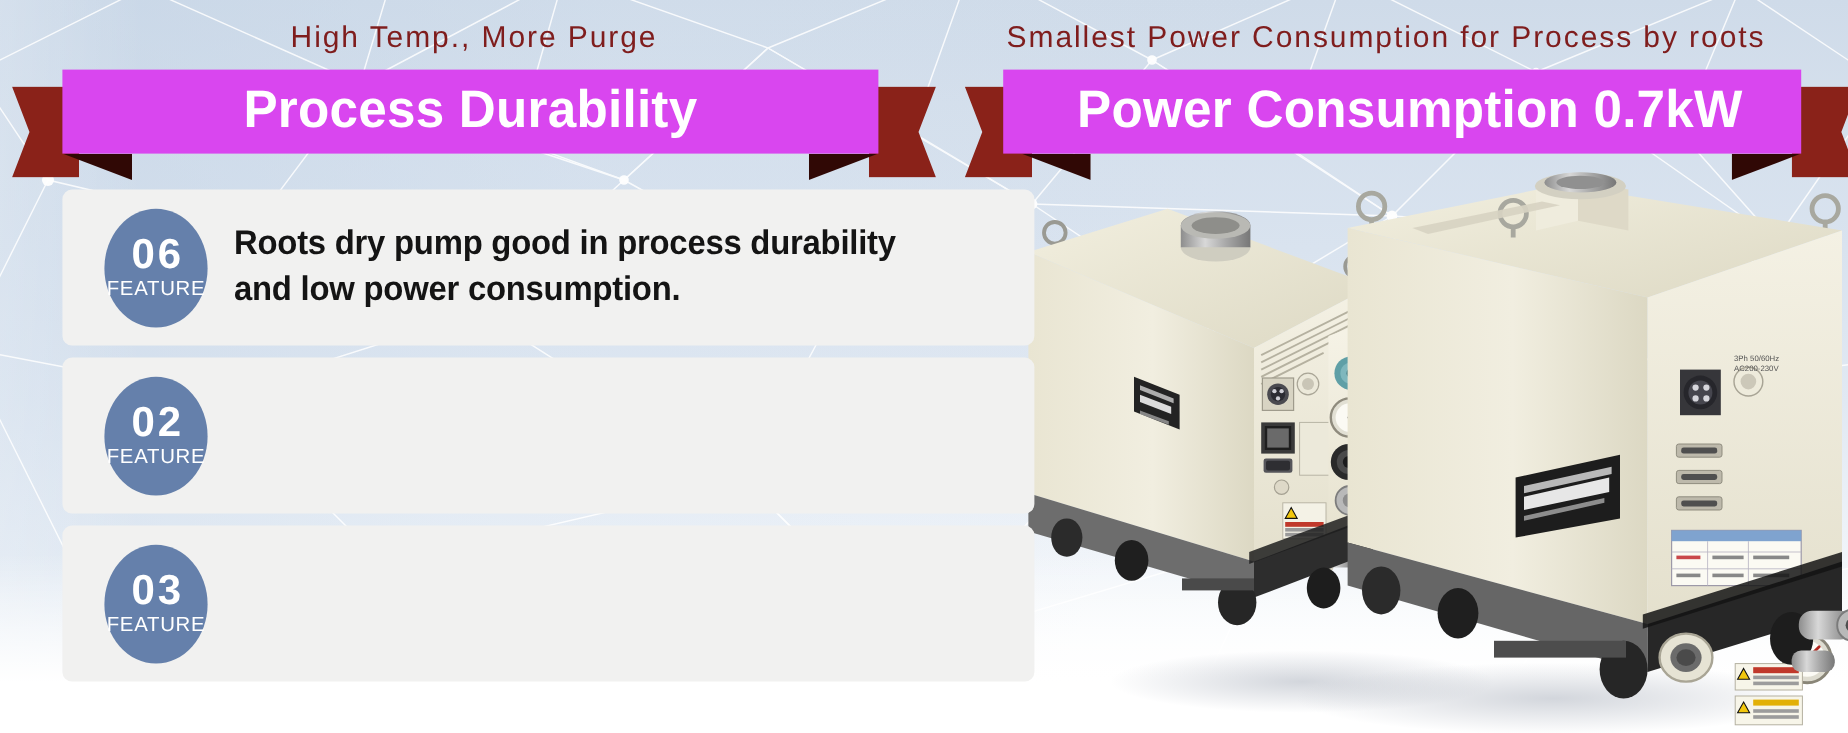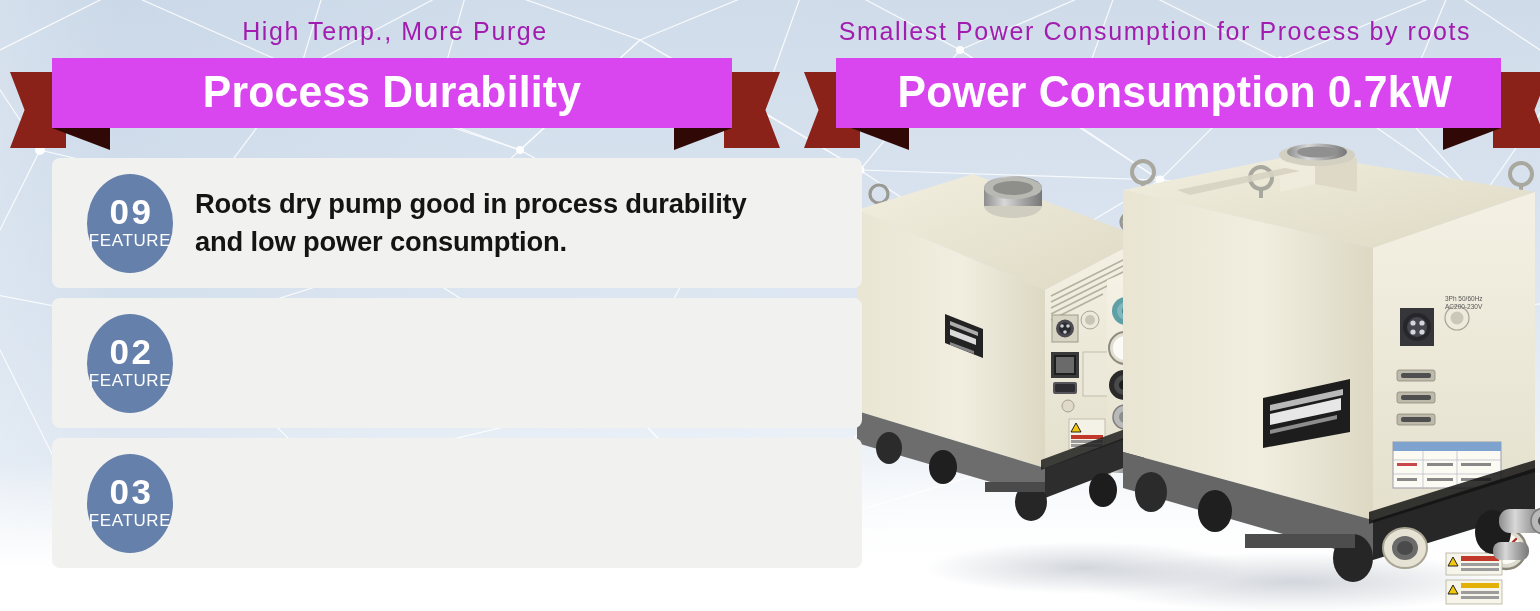--- a/index.html
+++ b/index.html
@@ -66,21 +66,21 @@
   #ribbon-left  { left: 0;   width: 790px; }
   #ribbon-right { left: 770px; width: 770px; }
 
   .kicker {
     position: absolute;
     top: 17px;
     width: 100%;
     text-align: center;
     font-size: 25px;
     letter-spacing: 1.6px;
-    color: #a21caf;
+    color: #7f1d1d;
     font-family: "Liberation Sans", sans-serif;
     font-weight: 400;
     white-space: nowrap;
   }
   #ribbon-left .kicker  { top: 17px; }
   #ribbon-right .kicker { top: 17px; }
 
   .ribbon {
     position: absolute;
     top: 58px;
@@ -626,21 +626,21 @@
       <div class="band">
         <span class="band-text">Power Consumption 0.7kW</span>
       </div>
     </div>
   </div>
 
   <div id="features">
 
     <div class="card">
       <div class="badge">
-        <span class="badge-num">09</span>
+        <span class="badge-num">06</span>
         <span class="badge-label">FEATURE</span>
       </div>
       <div class="card-body">
         <div class="card-line">Roots dry pump good in process durability</div>
         <div class="card-line">and low power consumption.</div>
       </div>
     </div>
 
     <div class="card">
       <div class="badge">

